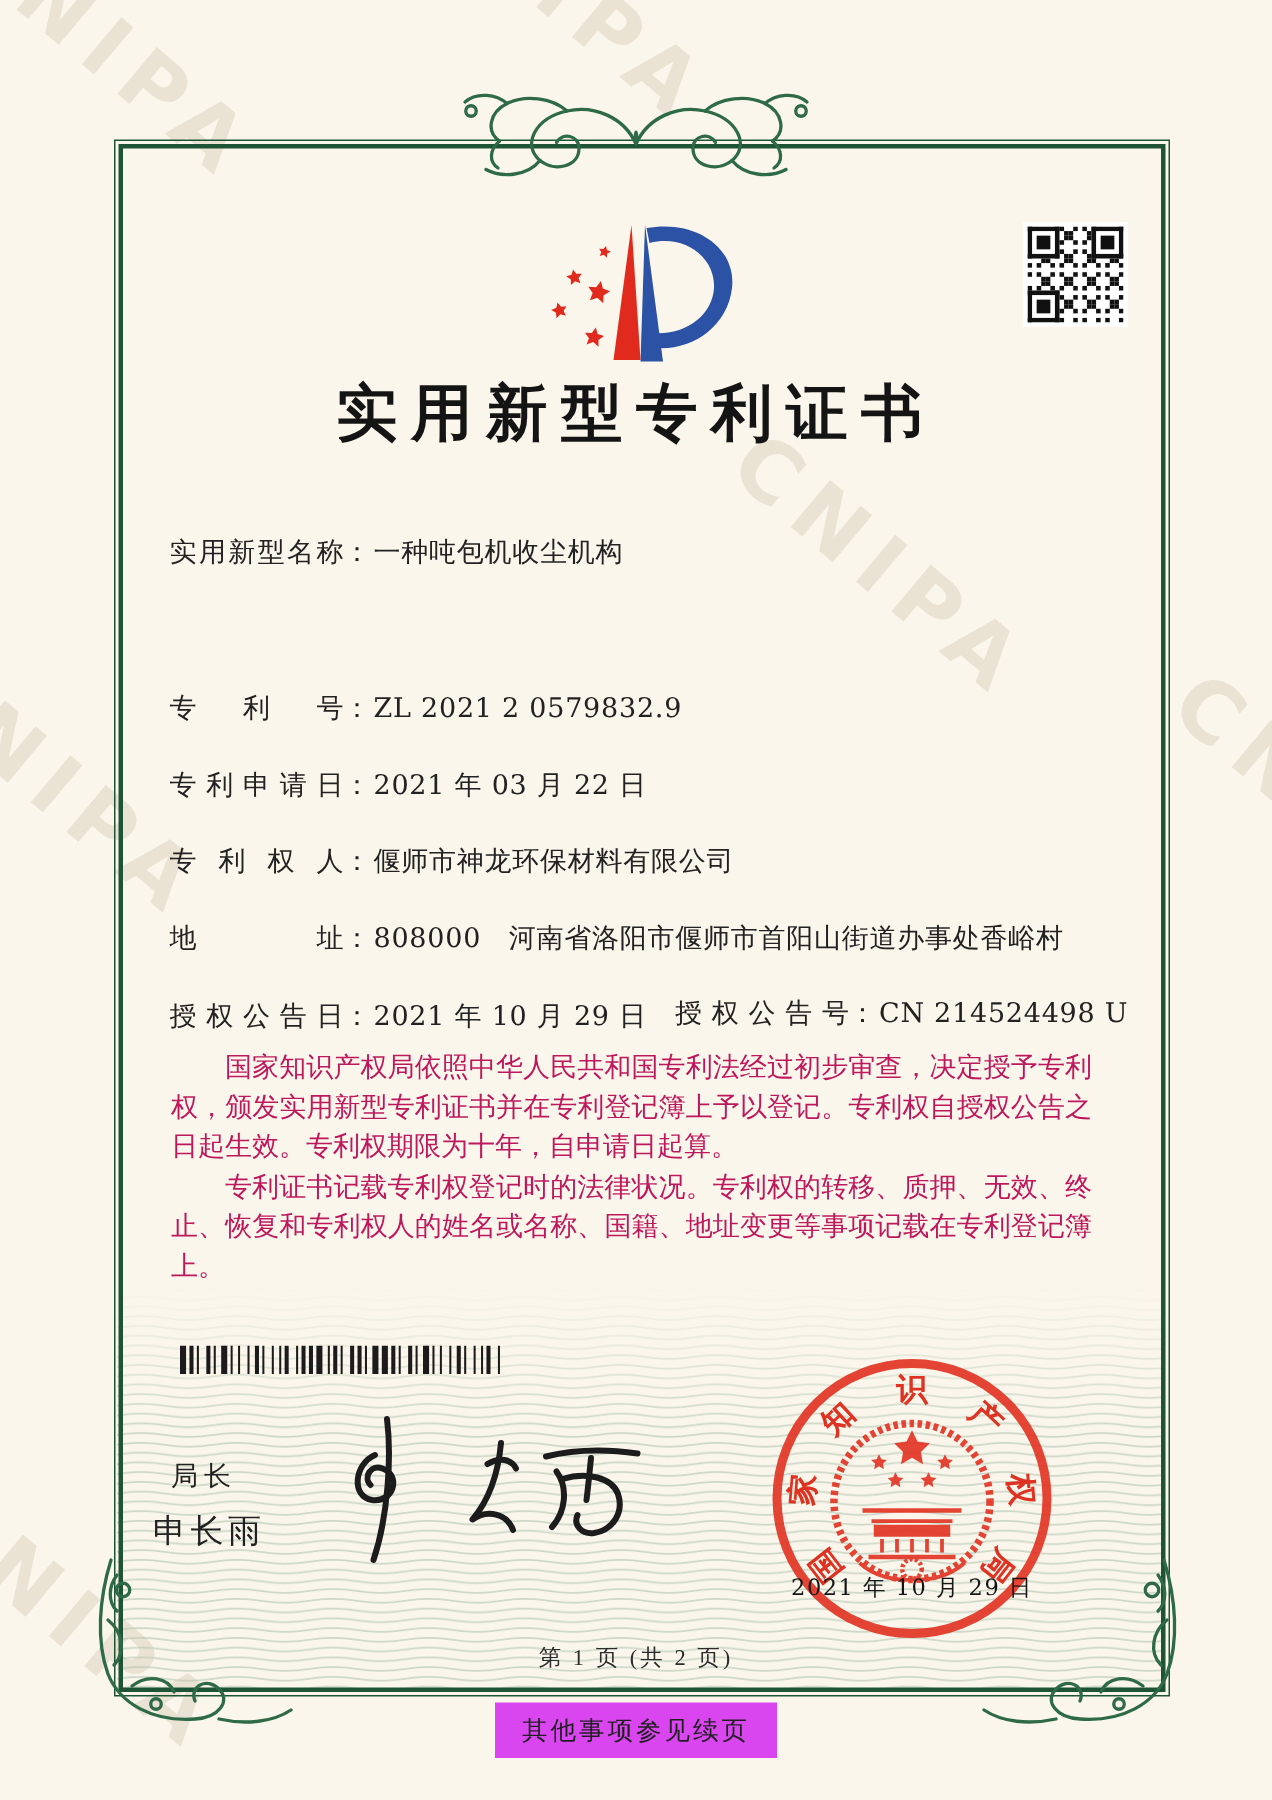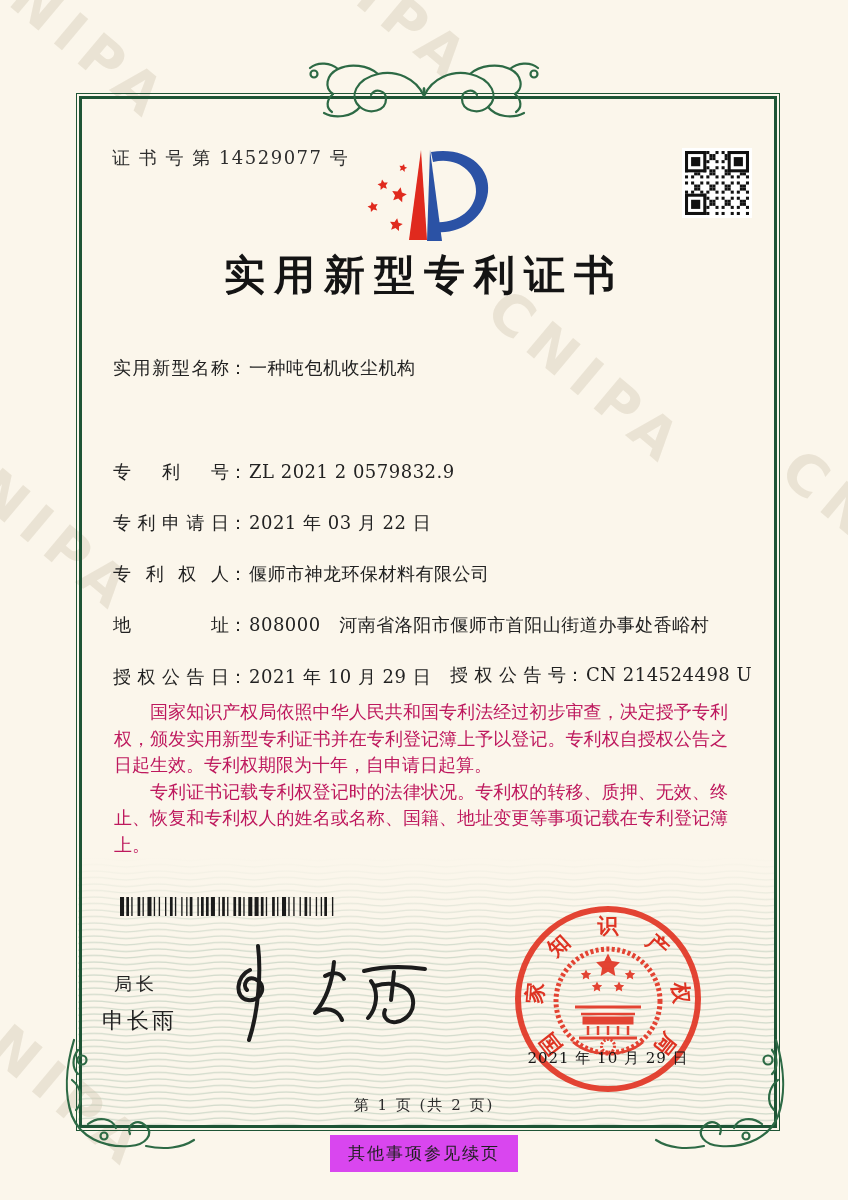--- a/index.html
+++ b/index.html
@@ -40,21 +40,21 @@
   .director-name{position:absolute;left:102px;top:1006px;font-size:22px;letter-spacing:3px;z-index:2;}
   .signature{position:absolute;left:228px;top:940px;z-index:2;}
   .seal{position:absolute;left:513px;top:904px;width:190px;height:190px;z-index:3;}
   .seal-svg{position:absolute;left:0;top:0;}
   .seal-char{position:absolute;left:50%;top:50%;width:26px;height:26px;margin-left:-13px;
              margin-top:-13px;text-align:center;font-size:21px;font-weight:bold;
              color:#de3322;font-family:"DejaVu Sans","Liberation Sans",sans-serif;line-height:26px;}
   .seal-date{position:absolute;left:0;right:0;top:145px;text-align:center;font-size:15px;
              color:#151515;letter-spacing:1px;z-index:4;white-space:nowrap;}
   .footer-page{position:absolute;left:0;right:0;top:1096px;text-align:center;font-size:15px;
-               letter-spacing:2px;color:#2b2b2b;z-index:2;}
+               letter-spacing:2px;color:#2b2b2b;z-index:2;font-family:Liberation Serif, serif;}
   .footer-note{position:absolute;left:50%;transform:translateX(-50%);top:1135px;
                background:#d946ef;padding:7px 18px;font-size:17px;letter-spacing:2px;
                color:#1f1f1f;z-index:2;white-space:nowrap;}
   .orn{position:absolute;z-index:2;pointer-events:none;}
   .orn-top{left:302px;top:60px;}
   .orn-bl{left:58px;top:1036px;}
   .orn-br{left:642px;top:1036px;transform:scaleX(-1);}
 </style>
 </head>
 <body>
@@ -120,21 +120,20 @@
       <path d="M16 4 C8 30 6 58 14 80 C22 100 44 112 72 110 C88 109 96 98 88 90 C80 82 68 88 72 98"></path>
       <path d="M14 44 C24 52 26 66 18 74"></path>
       <path d="M30 88 C40 80 54 82 58 92"></path>
       <path d="M88 110 C106 114 124 112 136 104"></path>
       <path d="M20 14 C14 22 14 32 20 38"></path>
       <circle cx="24" cy="24" r="4.5"></circle>
       <circle cx="46" cy="100" r="3.5"></circle>
     </g>
   </svg>
 
-  <div class="certno">证 书 号 第 14529077 号</div>
 
   <svg class="logo" width="160" height="112" viewBox="0 0 160 112">
     <defs>
       <path id="lstar" d="M0,-10 L2.939,-4.045 9.511,-3.09 4.755,1.545 5.878,8.09 0,4.6 -5.878,8.09 -4.755,1.545 -9.511,-3.09 -2.939,-4.045 Z"></path>
     </defs>
 
     <path d="M86 8 C120 2 146 22 143 48 C140 74 116 90 92 88 L90 78 C112 80 130 66 131 48 C132 28 112 12 88 18 Z" fill="#2b52a5"></path>
 
     <path d="M85 6 L97 97 L82 97 Z" fill="#2b52a5"></path>
 

